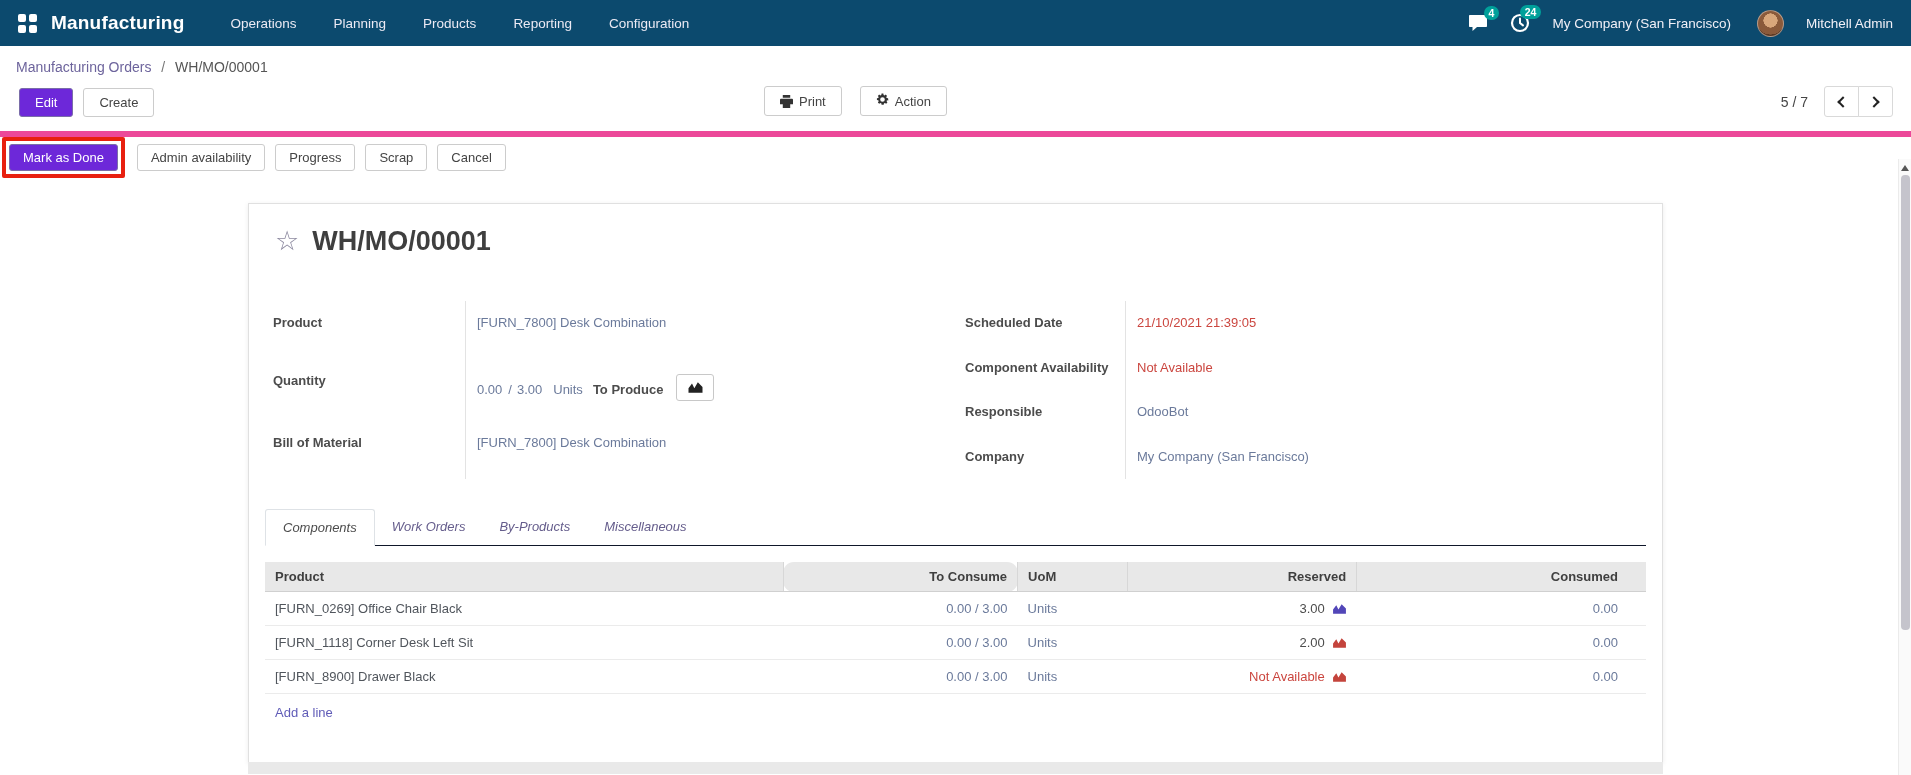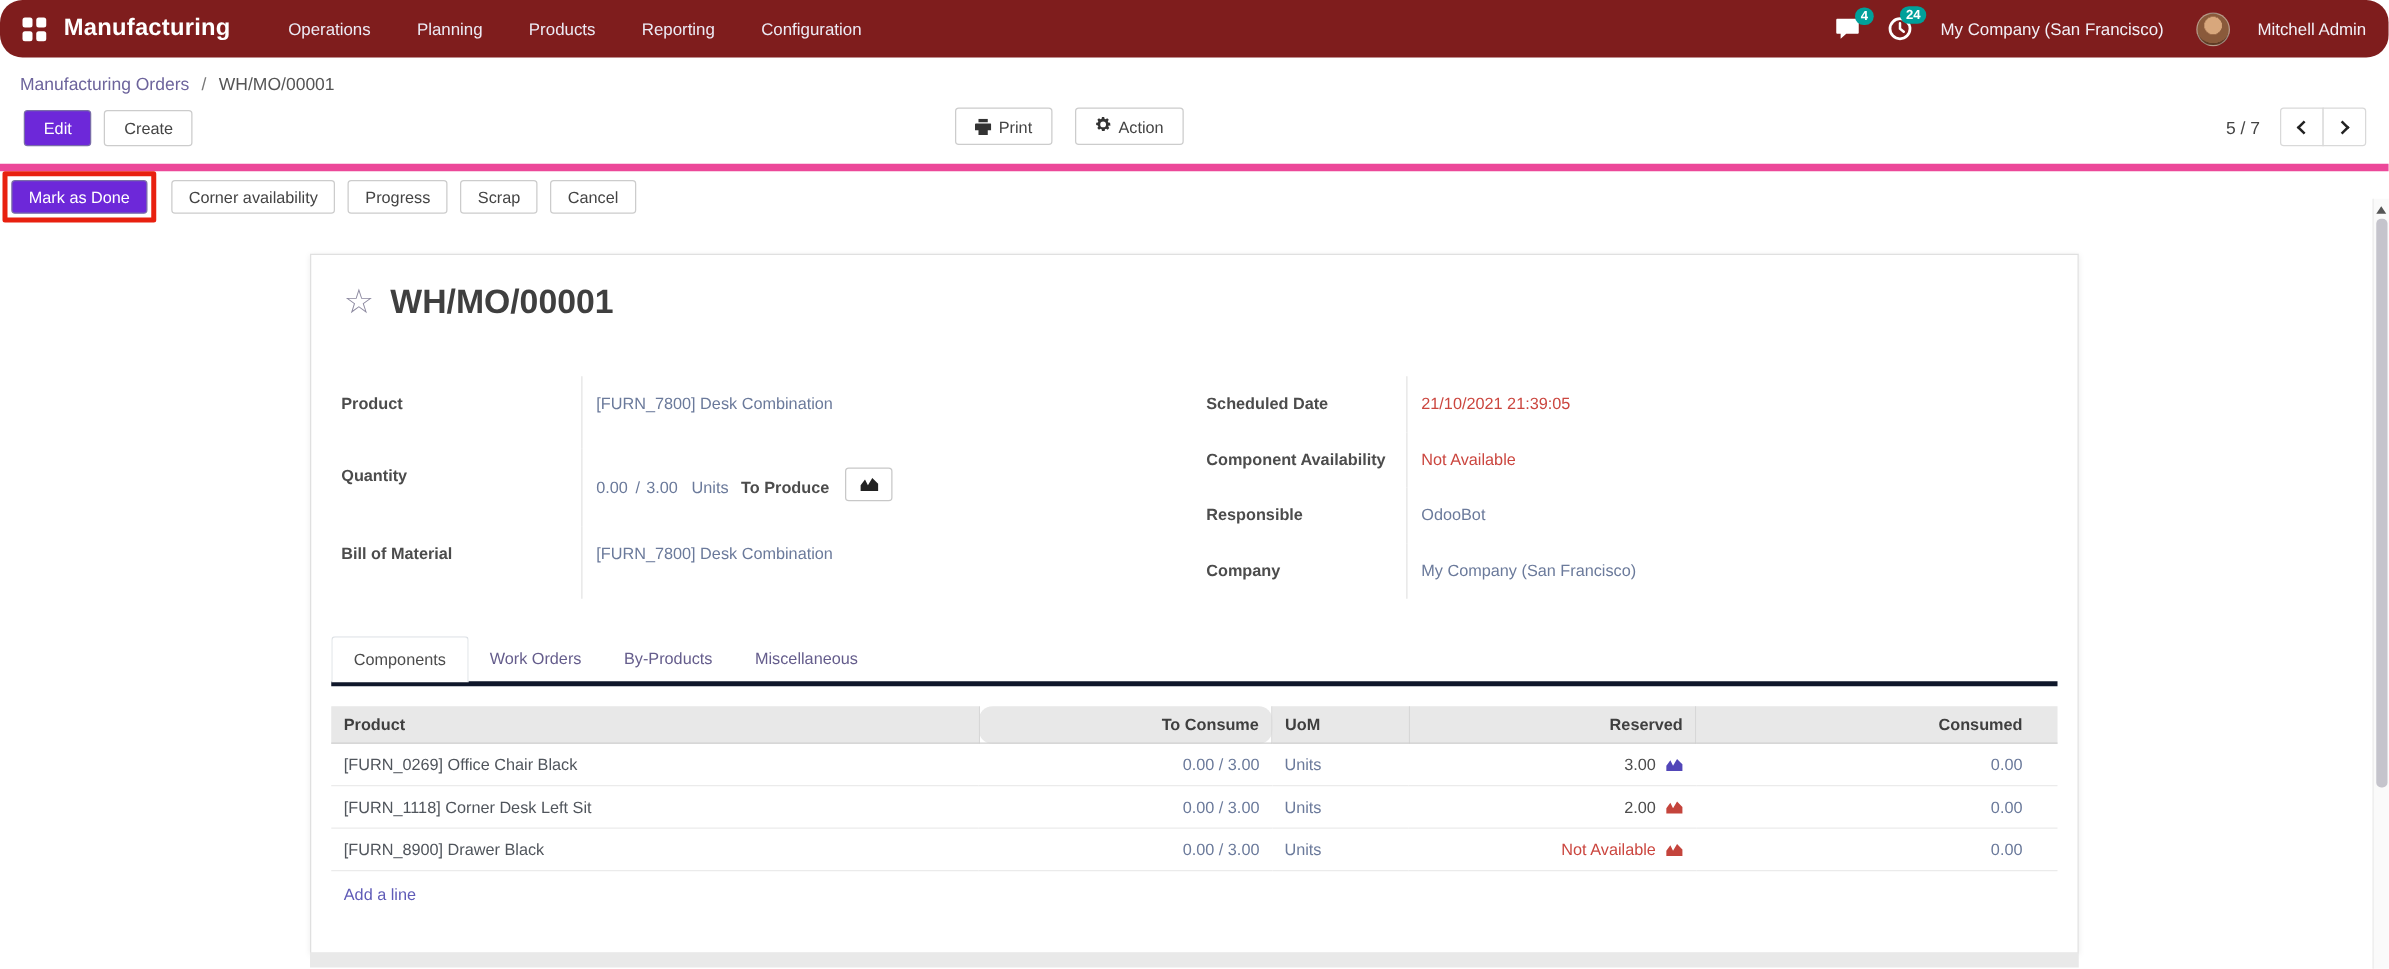--- a/index.html
+++ b/index.html
@@ -1,21 +1,21 @@
 <!DOCTYPE html>
 <html><head>
 <meta charset="utf-8">
 <style>
   * { margin:0; padding:0; box-sizing:border-box; }
   html,body { width:1911px; height:775px; overflow:hidden; background:#fff;
     font-family:"Liberation Sans", sans-serif; font-size:13px; color:#4c4c4c; }
 
   
-  .topbar { height:46px; background:#7f1d1d; display:flex; align-items:center;
-    padding:0 18px; color:#fff;border-radius:18px; }
+  .topbar { height:46px; background:#0c4a6e; display:flex; align-items:center;
+    padding:0 18px; color:#fff; }
   .apps-grid { width:19px; height:19px; display:grid; grid-template-columns:8px 8px;
     grid-template-rows:8px 8px; gap:3px; cursor:pointer; }
   .apps-grid span { background:#fff; border-radius:2px; }
   .brand { font-size:19px; font-weight:bold; margin-left:14px; letter-spacing:.2px; cursor:pointer; }
   .menus { display:flex; gap:37px; margin-left:46px; }
   .menus .menu-item { color:#eceaf4; font-size:13.5px; cursor:pointer; }
   .topbar-right { margin-left:auto; display:flex; align-items:center; gap:22px; }
   .icon-wrap { position:relative; cursor:pointer; display:flex; align-items:center; }
   .badge { position:absolute; top:-8px; right:-11px; background:#00A09A; color:#fff;
     font-size:10.5px; font-weight:bold; border-radius:9px; padding:1px 5px; line-height:12px; }
@@ -82,21 +82,21 @@
   .text-danger { color:#cb463f; }
   .qty-line { display:flex; align-items:center; }
   .qty-sep { margin:0 5px 0 6px; color:#6b7a9b; }
   .qty-total { margin-right:11px; color:#6b7a9b; }
   .qty-uom { color:#6b7a9b; margin-right:10px; }
   .qty-suffix { font-weight:bold; color:#4c4c4c; margin-right:13px; }
   .chart-btn { width:38px; height:27px; border:1px solid #c8c8c8; border-radius:3px;
     background:#fff; display:flex; align-items:center; justify-content:center; cursor:pointer; margin-top:-5px; }
 
   
-  .tabs { display:flex; margin-top:30px; border-bottom:4px solid #0f172a; }
+  .tabs { display:flex; margin-top:30px; border-bottom:1px solid #0f172a;font-style:italic; }
   .tab { padding:10px 17px; cursor:pointer; color:#655d8c; }
   .tab.active { background:#fff; border:1px solid #dee2e6; border-bottom:1px solid #fff;
     margin-bottom:-1px; border-radius:3px 3px 0 0; color:#4c4c4c; }
 
   
   table.o2m { width:100%; border-collapse:collapse; margin-top:16px; }
   table.o2m th { background:#e8e8e8; font-weight:bold; color:#3f3f3f; padding:7px 10px;
     border-right:1px solid #d7d7d7; border-bottom:1px solid #d0d0d0; cursor:pointer; }
   table.o2m th:last-child { border-right:none; }
   table.o2m td { padding:9px 10px; border-bottom:1px solid #ebebeb; }
@@ -198,21 +198,21 @@
       </div>
     </div>
   </div>
 </div>
 
 <div class="statusbar">
   <div class="sb-buttons">
     <div class="highlight-box">
       <button class="btn btn-primary sb-btn">Mark as Done</button>
     </div>
-    <button class="btn btn-default sb-btn">Corner availability</button>
+    <button class="btn btn-default sb-btn">Admin availability</button>
     <button class="btn btn-default sb-btn">Progress</button>
     <button class="btn btn-default sb-btn">Scrap</button>
     <button class="btn btn-default sb-btn">Cancel</button>
   </div>
 </div>
 
 <div class="sheet">
   <div class="title-row">
     <span class="star-icon">☆</span>
     <h1 class="record-title">WH/MO/00001</h1>

